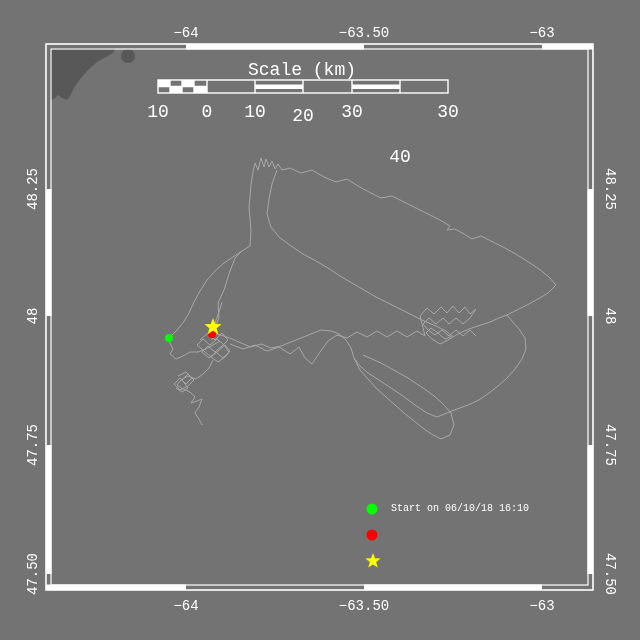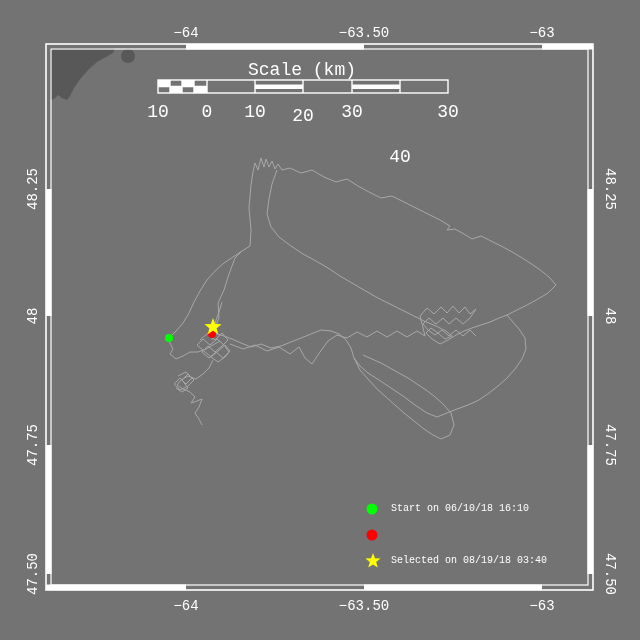--- a/index.html
+++ b/index.html
@@ -101,14 +101,13 @@
   <div class="lbl small" style="left:302px;top:70px;">Scale (km)</div>
   <div class="lbl small" style="left:158px;top:112px;">10</div>
   <div class="lbl small" style="left:207px;top:112px;">0</div>
   <div class="lbl small" style="left:255px;top:112px;">10</div>
   <div class="lbl small" style="left:303px;top:116px;">20</div>
   <div class="lbl small" style="left:352px;top:112px;text-align:right;">30</div>
   <div class="lbl small" style="left:400px;top:112px;margin-top:45px;">40</div>
   <div class="lbl small" style="left:448px;top:112px;">30</div>
 
   <div class="legend-text" style="left:391px;top:501px;">Start on 06/10/18 16:10</div>
-  <div class="legend-text" style="left:391px;top:553px;">Selected on 08/19/18 03:40</div>
 </div>
 
 </body></html>

